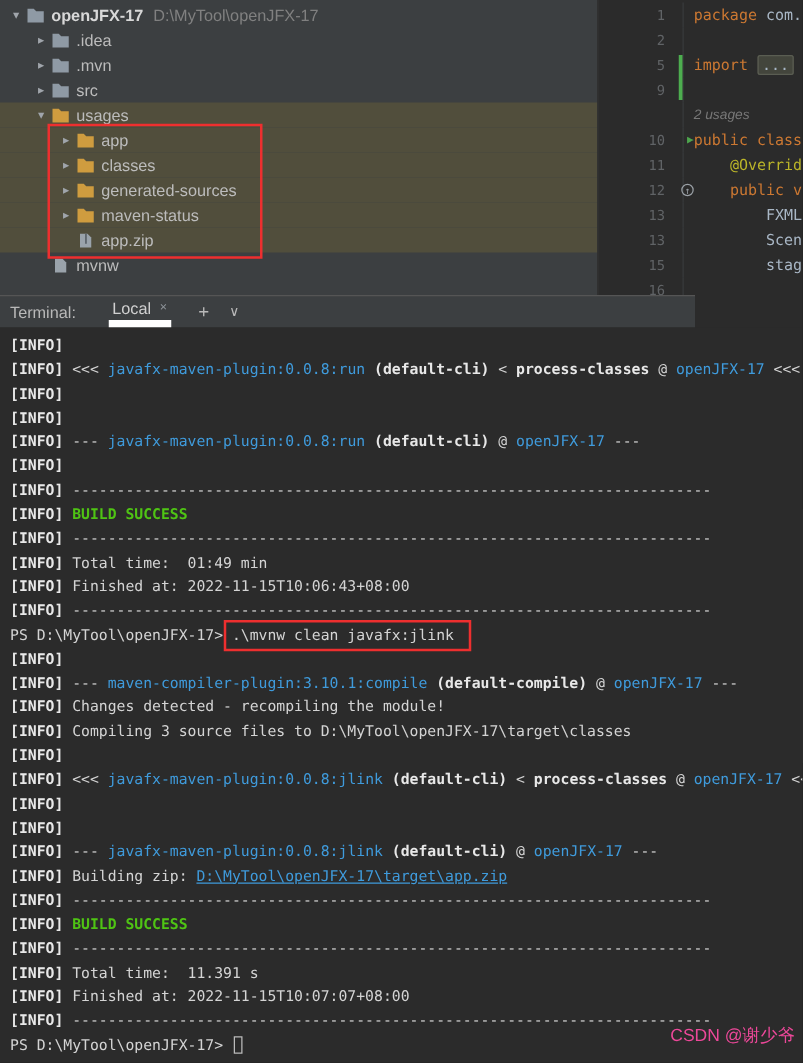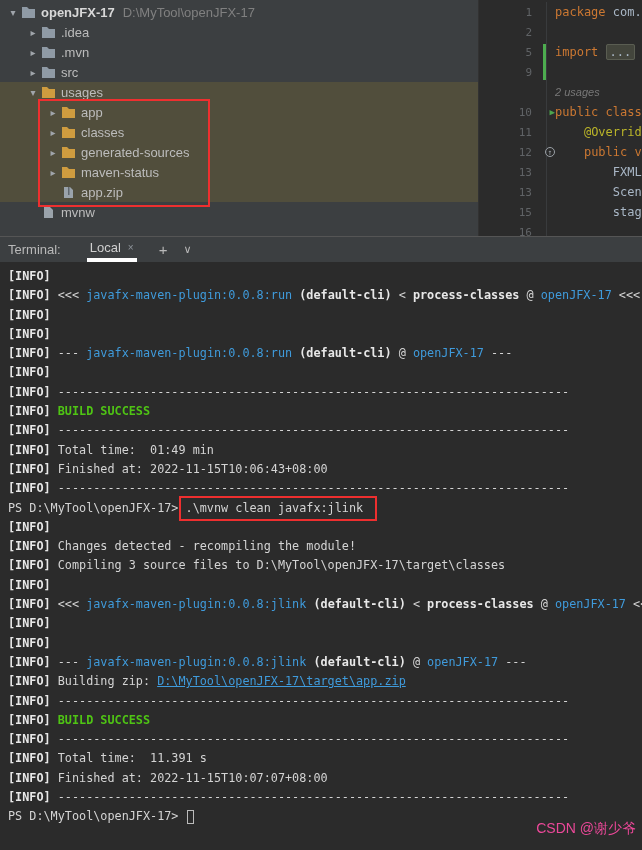--- a/index.html
+++ b/index.html
@@ -28,25 +28,25 @@
   .tok-pl { color:#a9b7c6; }
   .tok-ann { color:#bbb529; }
   .tok-fold { background:#43453c; border:1px solid #5a5d52; border-radius:2px; padding:0 3px; color:#a9b7c6; }
   .inlay { font:italic 11px "Liberation Sans", sans-serif; color:#787878; padding-left:8px;text-align:center; }
   .gut-run { position:absolute; right:-9px; top:50%; transform:translateY(-50%); color:#4da54d; font-size:9px; z-index:2; }
   .gut-ov { position:absolute; right:-9px; top:50%; transform:translateY(-50%); width:10px; height:10px; border:1px solid #9aa0a6;
             border-radius:50%; color:#9aa0a6; font-size:8px; line-height:9px; text-align:center; z-index:2; }
   .vcs { position:absolute; left:64px; top:44px; width:3px; height:36px; background:#4dad4f; }
 
   
-  .tbar { position:absolute; top:236px; left:0; width:642px; height:26px; background:#3c3f41; border-top:1px solid #555;
+  .tbar { position:absolute; top:236px; left:0; width:556px; height:26px; background:#3c3f41; border-top:1px solid #555;
           display:flex; align-items:center; font-size:13px; }
   .tbar-label { color:#b9b9b9; margin-left:8px; }
   .tab { margin-left:26px; height:100%; display:flex; align-items:center; padding:0 3px; color:#d0d0d0;
-         border-bottom:4px solid #ffffff; }
+         border-bottom:6px solid #ffffff; }
   .tab-close { color:#8f959b; font-size:10px; margin-left:7px; }
   .plus { color:#b9b9b9; margin-left:22px; font-size:15px; }
   .ddown { color:#b9b9b9; margin-left:16px; font-size:11px; }
 
   
   .term { position:absolute; top:262px; left:0; width:642px; height:588px; background:#2b2b2b; overflow:hidden;
           padding:5px 0 0 8px; font:11.8px/19.3px "DejaVu Sans Mono", monospace; }
   .trow { white-space:pre; height:19.3px; overflow:hidden; }
   .s-info { color:#e8e8e8; font-weight:bold; }
   .s-plain { color:#d4d4d4; }
@@ -248,20 +248,21 @@
         <div class="trow"><span class="s-info">[INFO] </span><span class="s-plain">--- </span><span class="s-blue">javafx-maven-plugin:0.0.8:run</span><span class="s-plain"> </span><span class="s-bold">(default-cli)</span><span class="s-plain"> @ </span><span class="s-blue">openJFX-17</span><span class="s-plain"> ---</span></div>
         <div class="trow"><span class="s-info">[INFO]</span></div>
         <div class="trow"><span class="s-info">[INFO] </span><span class="s-plain">------------------------------------------------------------------------</span></div>
         <div class="trow"><span class="s-info">[INFO] </span><span class="s-green">BUILD SUCCESS</span></div>
         <div class="trow"><span class="s-info">[INFO] </span><span class="s-plain">------------------------------------------------------------------------</span></div>
         <div class="trow"><span class="s-info">[INFO] </span><span class="s-plain">Total time:  01:49 min</span></div>
         <div class="trow"><span class="s-info">[INFO] </span><span class="s-plain">Finished at: 2022-11-15T10:06:43+08:00</span></div>
         <div class="trow"><span class="s-info">[INFO] </span><span class="s-plain">------------------------------------------------------------------------</span></div>
         <div class="trow"><span class="s-plain">PS D:\MyTool\openJFX-17&gt; </span><span class="s-plain">.\mvnw clean javafx:jlink</span></div>
         <div class="trow"><span class="s-info">[INFO]</span></div>
+        <div class="trow"><span class="s-info">[INFO] </span><span class="s-plain">--- </span><span class="s-blue">maven-compiler-plugin:3.10.1:compile</span><span class="s-plain"> </span><span class="s-bold">(default-compile)</span><span class="s-plain"> @ </span><span class="s-blue">openJFX-17</span><span class="s-plain"> ---</span></div>
         <div class="trow"><span class="s-info">[INFO] </span><span class="s-plain">Changes detected - recompiling the module!</span></div>
         <div class="trow"><span class="s-info">[INFO] </span><span class="s-plain">Compiling 3 source files to D:\MyTool\openJFX-17\target\classes</span></div>
         <div class="trow"><span class="s-info">[INFO]</span></div>
         <div class="trow"><span class="s-info">[INFO] </span><span class="s-plain">&lt;&lt;&lt; </span><span class="s-blue">javafx-maven-plugin:0.0.8:jlink</span><span class="s-plain"> </span><span class="s-bold">(default-cli)</span><span class="s-plain"> &lt; </span><span class="s-bold">process-classes</span><span class="s-plain"> @ </span><span class="s-blue">openJFX-17</span><span class="s-plain"> &lt;&lt;&lt;</span></div>
         <div class="trow"><span class="s-info">[INFO]</span></div>
         <div class="trow"><span class="s-info">[INFO]</span></div>
         <div class="trow"><span class="s-info">[INFO] </span><span class="s-plain">--- </span><span class="s-blue">javafx-maven-plugin:0.0.8:jlink</span><span class="s-plain"> </span><span class="s-bold">(default-cli)</span><span class="s-plain"> @ </span><span class="s-blue">openJFX-17</span><span class="s-plain"> ---</span></div>
         <div class="trow"><span class="s-info">[INFO] </span><span class="s-plain">Building zip: </span><span class="s-link">D:\MyTool\openJFX-17\target\app.zip</span></div>
         <div class="trow"><span class="s-info">[INFO] </span><span class="s-plain">------------------------------------------------------------------------</span></div>
         <div class="trow"><span class="s-info">[INFO] </span><span class="s-green">BUILD SUCCESS</span></div>

